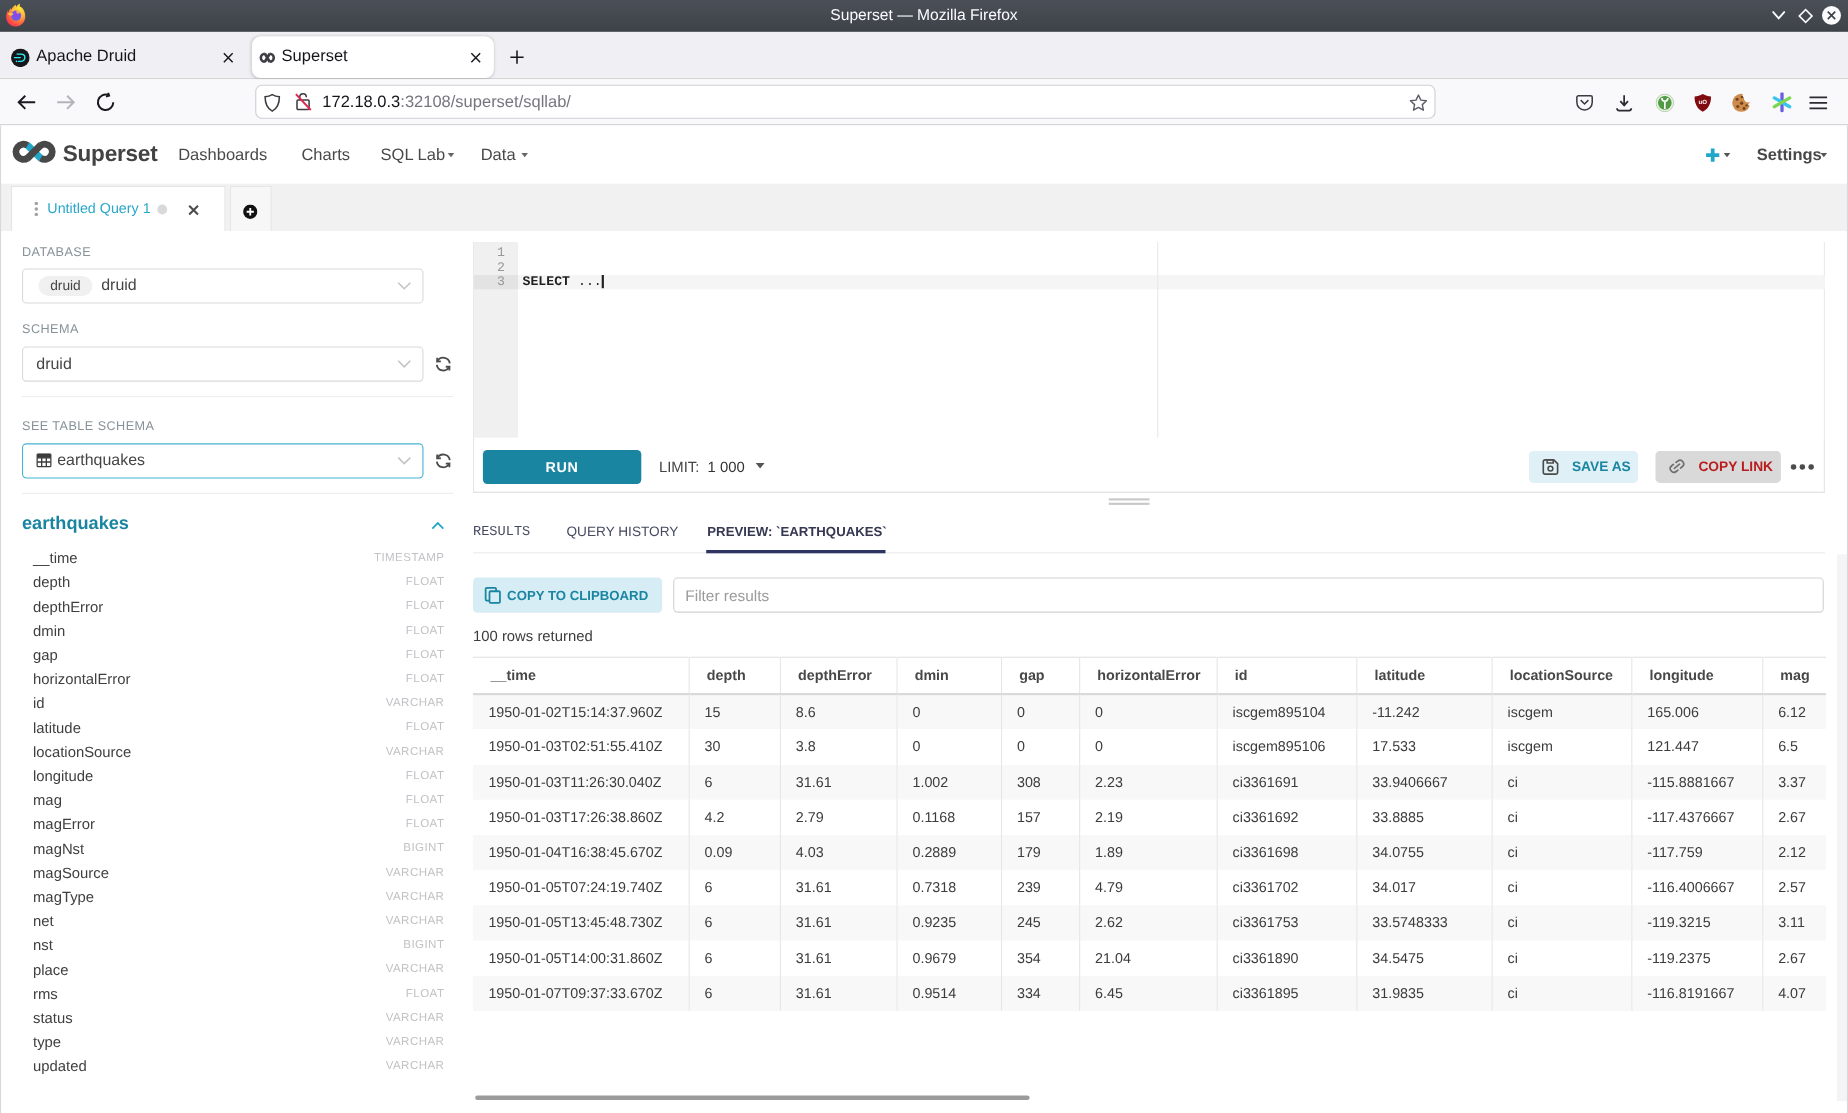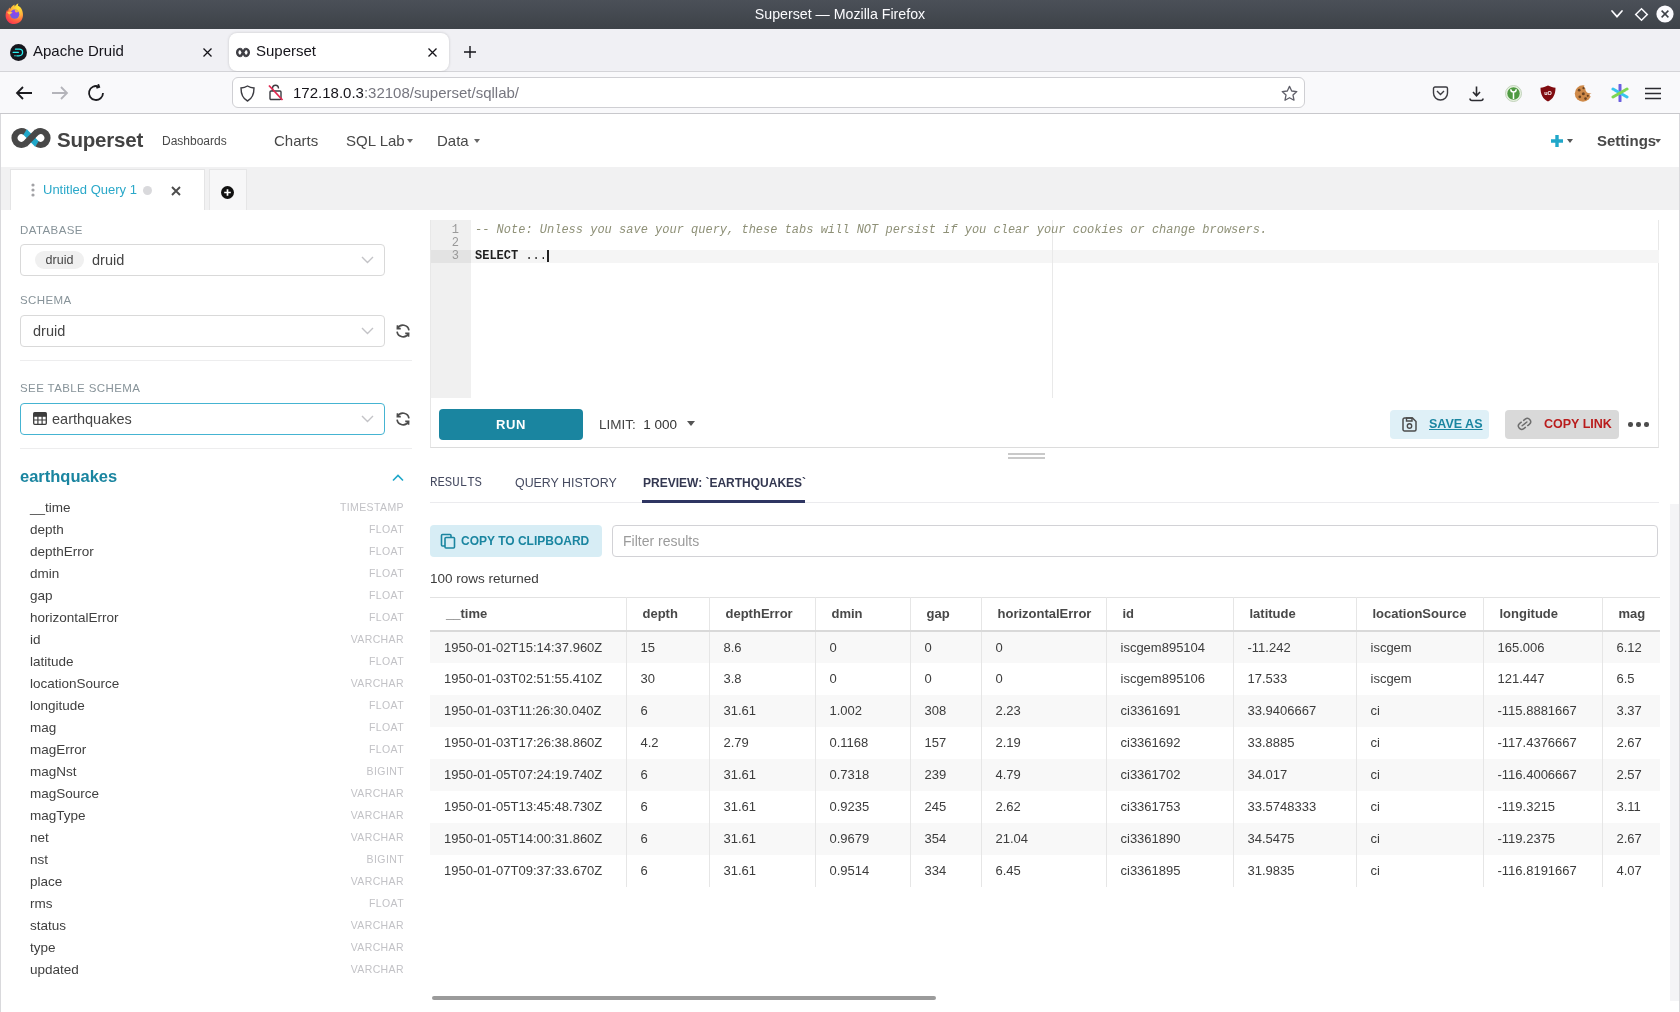--- a/index.html
+++ b/index.html
@@ -143,21 +143,21 @@
     </svg>
 
 <div class="a" style="left:0;top:114px;width:1680px;height:53px;background:#fff;"></div>
 <svg class="a" style="left:10px;top:127px" width="42" height="22" viewBox="0 0 42 22">
  <path d="M14.6 4.6 L27.4 17.4" stroke="#20a7c9" stroke-width="6.4"></path>
  <path d="M14.6 17.4 L27.4 4.6" stroke="#484848" stroke-width="6.4"></path>
  <path d="M15 5.1 A 6.9 6.9 0 1 0 15 16.9" stroke="#484848" stroke-width="6.2" fill="none"></path>
  <path d="M27 5.1 A 6.9 6.9 0 1 1 27 16.9" stroke="#484848" stroke-width="6.2" fill="none"></path>
 </svg>
 <div class="a" style="left:57px;top:126px;height:28px;line-height:28px;font-size:20.5px;font-weight:bold;color:#434343;letter-spacing:-0.2px;">Superset</div>
-<div class="a" style="left:162px;top:114px;height:52px;line-height:54px;font-size:12px;color:#484848;">Dashboards</div>
+<div class="a" style="left:162px;top:114px;height:52px;line-height:54px;font-size:15px;color:#484848;">Dashboards</div>
 <div class="a" style="left:274px;top:114px;height:52px;line-height:54px;font-size:15px;color:#484848;">Charts</div>
 <div class="a" style="left:346px;top:114px;height:52px;line-height:54px;font-size:15px;color:#484848;">SQL Lab</div>
 <div class="a" style="left:407px;top:139px;width:0;height:0;border-left:3px solid transparent;border-right:3px solid transparent;border-top:4px solid #666;"></div>
 <div class="a" style="left:437px;top:114px;height:52px;line-height:54px;font-size:15px;color:#484848;">Data</div>
 <div class="a" style="left:474px;top:139px;width:0;height:0;border-left:3px solid transparent;border-right:3px solid transparent;border-top:4px solid #666;"></div>
 <svg class="a" style="left:1550px;top:134px" width="14" height="14" viewBox="0 0 14 14">
       <path d="M7 1 L7 13 M1 7 L13 7" stroke="#20a7c9" stroke-width="3.4" fill="none"></path>
     </svg>
 <div class="a" style="left:1567px;top:139px;width:0;height:0;border-left:3px solid transparent;border-right:3px solid transparent;border-top:4px solid #555;"></div>
 <div class="a" style="left:1597px;top:114px;height:52px;line-height:54px;font-size:15px;color:#484848;font-weight:bold;">Settings</div>
@@ -247,35 +247,34 @@
 <div class="cr"><span>type</span><span class="ct">VARCHAR</span></div>
 <div class="cr"><span>updated</span><span class="ct">VARCHAR</span></div>
 </div>
 
 <div class="a" style="left:430px;top:220px;width:1229px;height:178px;background:#fff;border-left:1px solid #e8e8e8;border-right:1px solid #e8e8e8;box-sizing:border-box;"></div>
 <div class="a" style="left:431px;top:220px;width:40px;height:178px;background:#f0f0f0;"></div>
 <div class="a" style="left:471px;top:250px;width:1188px;height:13px;background:#f5f5f5;"></div>
 <div class="a" style="left:431px;top:250px;width:40px;height:13px;background:#e3e3e3;"></div>
 <div class="a" style="left:1052px;top:220px;width:1px;height:178px;background:#e9e9e9;"></div>
 <div class="a mono" style="left:430px;top:224px;width:29px;font-size:12px;line-height:13px;color:#999;text-align:right;">1<br>2<br>3</div>
-<div class="a mono" style="left:475px;top:224px;font-size:12px;line-height:13px;font-style:italic;color:#8e9077;white-space:pre;">-- Note: Unless you save your query, these tabs will NOT persist if you clear your cookies or change browsers.</div>
 <div class="a mono" style="left:475px;top:250px;font-size:12px;line-height:13px;color:#1f1f1f;white-space:pre;"><b>SELECT</b> ...</div>
 <div class="a" style="left:547px;top:250px;width:1.5px;height:12px;background:#222;"></div>
 
 <div class="a" style="left:430px;top:398px;width:1229px;height:50px;background:#fff;border-left:1px solid #e6e6e6;border-right:1px solid #e6e6e6;border-bottom:1px solid #dcdcdc;box-sizing:border-box;"></div>
 <div class="a" style="left:439px;top:409px;width:144px;height:31px;background:#1a85a0;border-radius:4px;color:#fff;font-size:13px;font-weight:bold;text-align:center;line-height:31px;letter-spacing:0.6px;">RUN</div>
 <div class="a" style="left:599px;top:410px;height:29px;line-height:29px;font-size:13.5px;color:#454545;">LIMIT:&nbsp; <span style="color:#333;">1 000</span></div>
 <div class="a" style="left:687px;top:421px;width:0;height:0;border-left:4px solid transparent;border-right:4px solid transparent;border-top:5px solid #555;"></div>
 <div class="a" style="left:1390px;top:410px;width:99px;height:29px;background:#dff0f7;border-radius:4px;"></div>
 <svg class="a" style="left:1401px;top:416px" width="17" height="17" viewBox="0 0 17 17">
       <path d="M2 3.5 C2 2.7 2.7 2 3.5 2 L11.5 2 L15 5.5 L15 13.5 C15 14.3 14.3 15 13.5 15 L3.5 15 C2.7 15 2 14.3 2 13.5 Z" stroke="#4c4c4c" stroke-width="1.5" fill="none" stroke-linejoin="round"></path>
       <circle cx="8.5" cy="10" r="2.2" stroke="#4c4c4c" stroke-width="1.4" fill="none"></circle>
       <path d="M5.5 2 L11 2 L11 5 L5.5 5 Z" stroke="#4c4c4c" stroke-width="1.4" fill="none"></path>
     </svg>
-<div class="a" style="left:1429px;top:410px;height:29px;line-height:29px;font-size:12.5px;font-weight:bold;color:#1a85a0;text-decoration:underline;">SAVE AS</div>
+<div class="a" style="left:1429px;top:410px;height:29px;line-height:29px;font-size:12.5px;font-weight:bold;color:#1a85a0;">SAVE AS</div>
 <div class="a" style="left:1505px;top:410px;width:114px;height:29px;background:#d9d9d9;border-radius:4px;"></div>
 <svg class="a" style="left:1516px;top:416px" width="18" height="17" viewBox="0 0 18 17">
       <g transform="rotate(-38 9 8.5)">
         <path d="M7.5 11 L5.5 11 C3.6 11 2.2 9.6 2.2 7.7 C2.2 5.8 3.6 4.4 5.5 4.4 L7.5 4.4 M10.5 4.4 L12.5 4.4 C14.4 4.4 15.8 5.8 15.8 7.7 C15.8 9.6 14.4 11 12.5 11 L10.5 11 M6 7.7 L12 7.7" stroke="#6e6e6e" stroke-width="1.5" fill="none" stroke-linecap="round"></path>
       </g>
     </svg>
 <div class="a" style="left:1544px;top:410px;height:29px;line-height:29px;font-size:12.5px;font-weight:bold;color:#b91c1c;">COPY LINK</div>
 <div class="a" style="left:1628px;top:422px;width:22px;height:5px;">
       <span style="position:absolute;left:0;width:4.5px;height:4.5px;border-radius:50%;background:#4c4c4c;"></span>
       <span style="position:absolute;left:8px;width:4.5px;height:4.5px;border-radius:50%;background:#4c4c4c;"></span>
@@ -374,20 +373,33 @@
           <td>0.1168</td>
           <td>157</td>
           <td>2.19</td>
           <td>ci3361692</td>
           <td>33.8885</td>
           <td>ci</td>
           <td>-117.4376667</td>
           <td>2.67</td>
         </tr>
 <tr>
+          <td>1950-01-04T16:38:45.670Z</td>
+          <td>0.09</td>
+          <td>4.03</td>
+          <td>0.2889</td>
+          <td>179</td>
+          <td>1.89</td>
+          <td>ci3361698</td>
+          <td>34.0755</td>
+          <td>ci</td>
+          <td>-117.759</td>
+          <td>2.12</td>
+        </tr>
+<tr>
           <td>1950-01-05T07:24:19.740Z</td>
           <td>6</td>
           <td>31.61</td>
           <td>0.7318</td>
           <td>239</td>
           <td>4.79</td>
           <td>ci3361702</td>
           <td>34.017</td>
           <td>ci</td>
           <td>-116.4006667</td>

